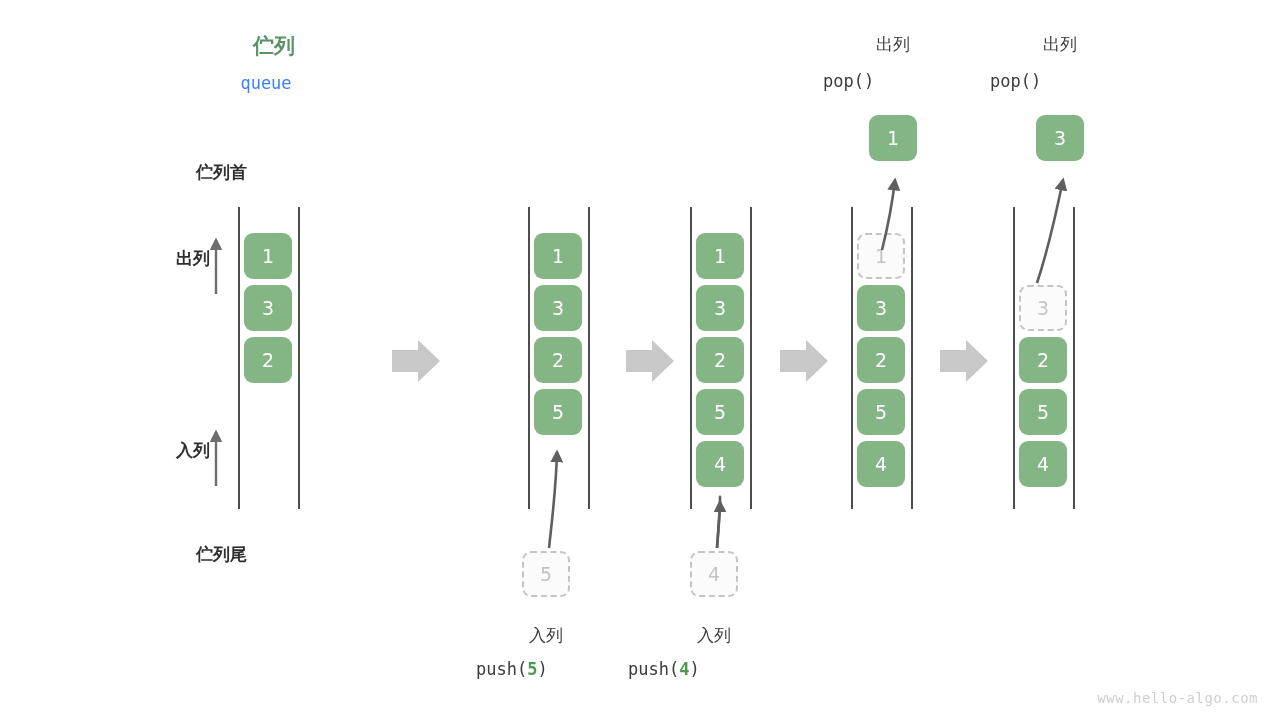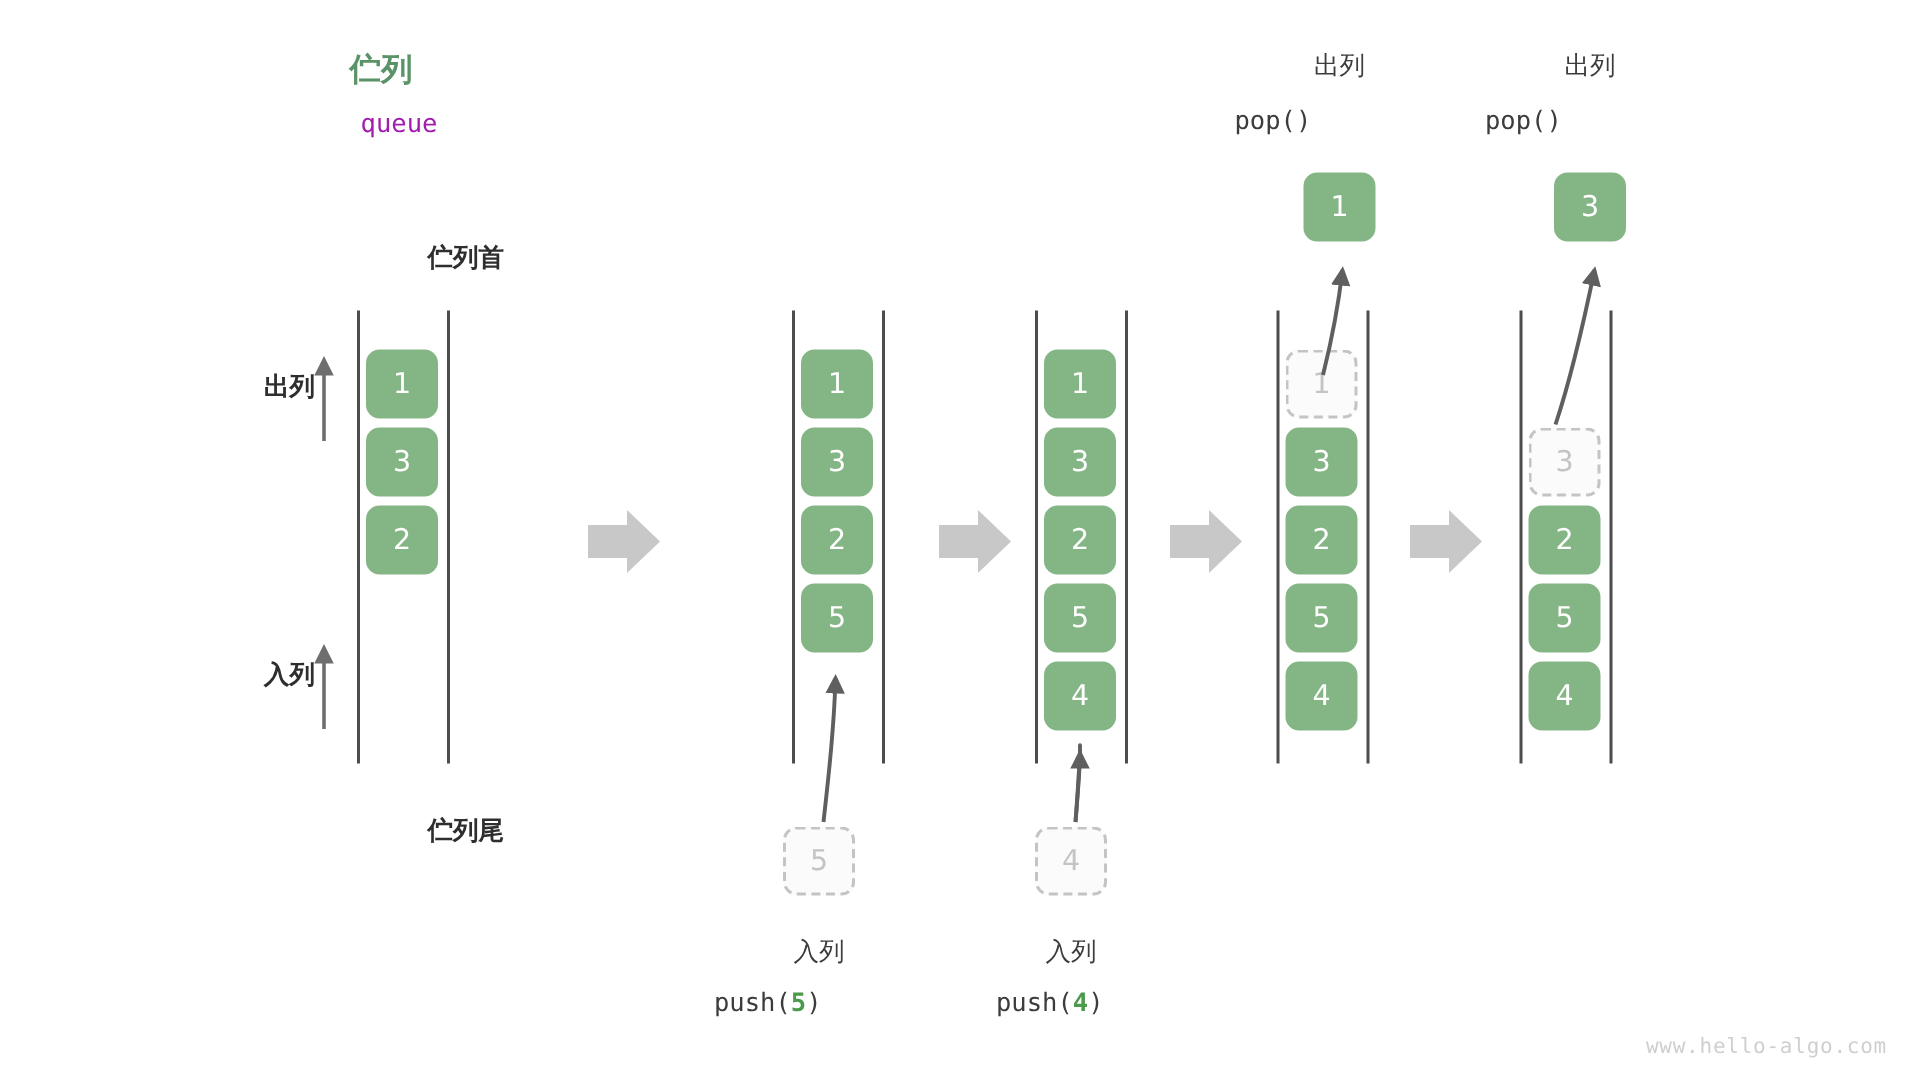--- a/index.html
+++ b/index.html
@@ -27,30 +27,30 @@
     white-space: pre;
     line-height: 1.55;
   }
   .title-cn {
     color: #5a9367;
     font-weight: bold;
     font-size: 21px;
     text-align: center;
   }
   .title-en {
-    color: #a21caf;
+    color: #3b82f6;
     font-size: 17px;
     font-family: "DejaVu Sans Mono", "Liberation Mono", monospace;
     text-align: center;
   }
   .side-label {
     color: #2e2e2e;
     font-weight: bold;
     font-size: 17px;
-    text-align: right;
+    text-align: left;
   }
   .op-cn {
     color: #3c3c3c;
     font-size: 17px;
     text-align: center;
   }
   .op-code {
     color: #3c3c3c;
     font-size: 17px;
     font-family: "DejaVu Sans Mono", "Liberation Mono", monospace;
@@ -105,21 +105,21 @@
     height: 720px;
     pointer-events: none;
     overflow: visible;
   }
 </style>
 </head>
 <body>
 
 <div id="canvas">
 
-  <div class="lbl title-cn" style="left:184px; top:30px; width:140px;">伫列</div>
+  <div class="lbl title-cn" style="left:204px; top:30px; width:140px;">伫列</div>
   <div class="lbl title-en" style="left:196px; top:70px; width:140px;">queue</div>
 
   <div class="lbl side-label" style="left:196px; top:159px; width:140px;">伫列首</div>
   <div class="lbl side-label" style="left:196px; top:541px; width:140px;">伫列尾</div>
   <div class="lbl side-label" style="left:140px; top:245px; width:70px; text-align:right;">出列</div>
   <div class="lbl side-label" style="left:140px; top:437px; width:70px; text-align:right;">入列</div>
 
   <div class="rail" style="left:238px; top:207px; height:302px;"></div>
   <div class="rail" style="left:298px; top:207px; height:302px;"></div>
 
@@ -145,21 +145,21 @@
 
   <div class="cell" style="left:696px; top:233px;">1</div>
   <div class="cell" style="left:696px; top:285px;">3</div>
   <div class="cell" style="left:696px; top:337px;">2</div>
   <div class="cell" style="left:696px; top:389px;">5</div>
   <div class="cell" style="left:696px; top:441px;">4</div>
 
   <div class="cell ghost" style="left:690px; top:551px;">4</div>
 
   <div class="lbl op-cn" style="left:644px; top:622px; width:140px;">入列</div>
-  <div class="lbl op-code" style="left:664px; top:656px; width:140px;"><span>push(</span><span class="num">4</span><span>)</span></div>
+  <div class="lbl op-code" style="left:628px; top:656px; width:140px;"><span>push(</span><span class="num">4</span><span>)</span></div>
 
   <div class="rail" style="left:851px; top:207px; height:302px;"></div>
   <div class="rail" style="left:911px; top:207px; height:302px;"></div>
 
   <div class="cell ghost" style="left:857px; top:233px;">1</div>
   <div class="cell" style="left:857px; top:285px;">3</div>
   <div class="cell" style="left:857px; top:337px;">2</div>
   <div class="cell" style="left:857px; top:389px;">5</div>
   <div class="cell" style="left:857px; top:441px;">4</div>
 

